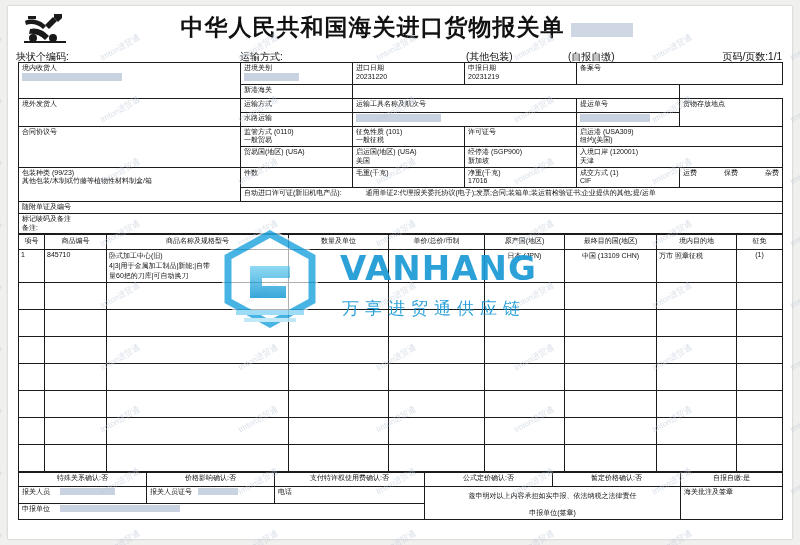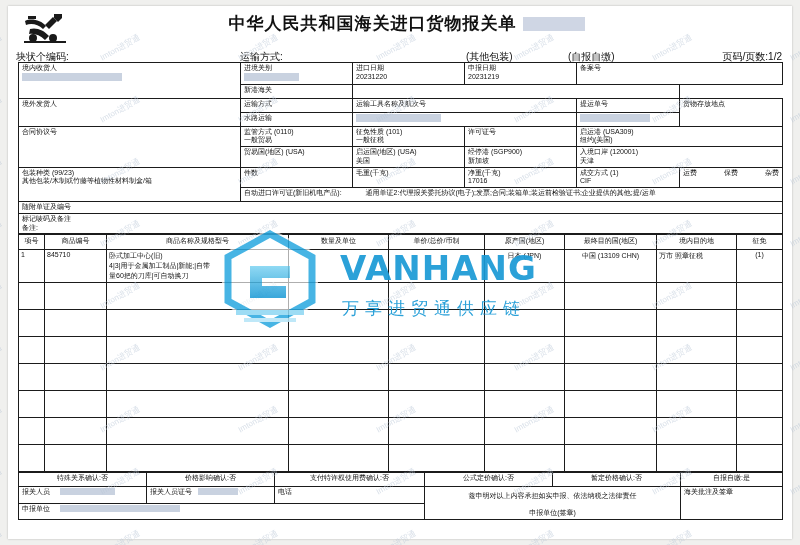--- a/index.html
+++ b/index.html
@@ -16,21 +16,21 @@
     box-shadow:0 0 2px rgba(0,0,0,.25);
     overflow:hidden;
   }
   
   .hdr{position:relative;height:44px;}
   .logo{
     position:absolute;left:14px;top:6px;width:46px;height:34px;
   }
   .title{
     position:absolute;left:0;right:0;top:6px;text-align:center;
-    font-size:17px;font-weight:bold;letter-spacing:1px;
+    font-size:23px;font-weight:bold;letter-spacing:1px;
     font-family:"DejaVu Serif",serif;
     padding-left:13px;
   }
   .title-redact{
     display:inline-block;width:62px;height:14px;background:#cfd6e4;
     vertical-align:-2px;margin-left:6px;
   }
   .subhdr{position:relative;height:12px;font-size:10px;}
   .subhdr .left{position:absolute;left:8px;top:0;}
   .subhdr .mid{position:absolute;left:232px;top:0;}
@@ -102,21 +102,21 @@
     <div class="title">
       <span>中华人民共和国海关进口货物报关单</span><span class="title-redact"></span>
     </div>
   </div>
 
   <div class="subhdr">
     <div class="left">块状个编码:</div>
     <div class="mid">运输方式:</div>
     <div class="mid2">(其他包装)</div>
     <div class="mid2" style="left:560px">(自报自缴)</div>
-    <div class="right">页码/页数:1/2</div>
+    <div class="right">页码/页数:1/1</div>
   </div>
 
   <table class="grid">
     <colgroup>
       <col style="width:222px">
         <col style="width:112px">
         <col style="width:112px">
       <col style="width:112px">
         <col style="width:103px">
         <col style="width:103px">

